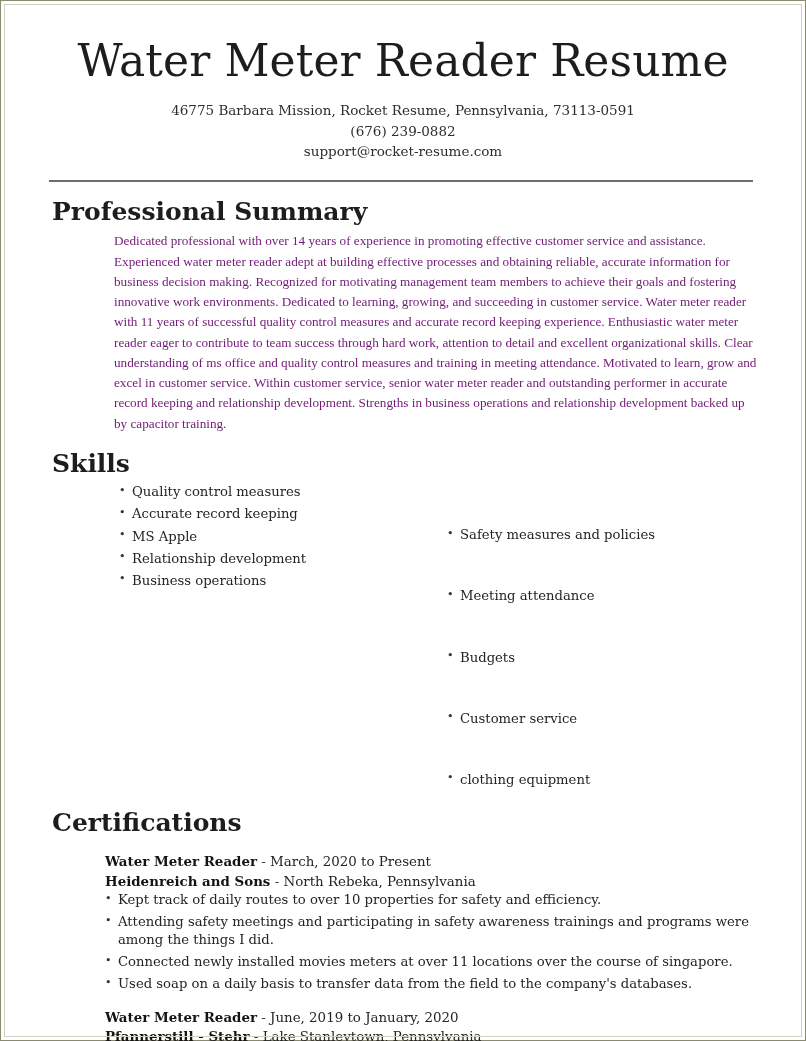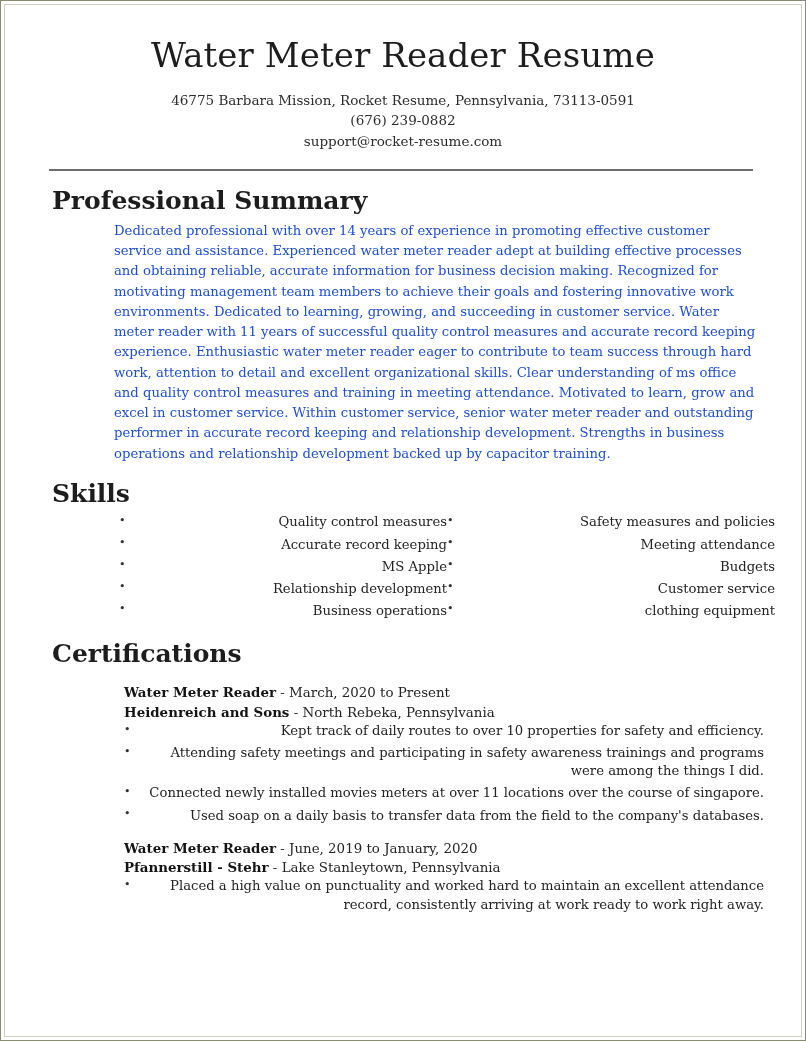--- a/index.html
+++ b/index.html
@@ -33,21 +33,21 @@
     outline-offset: -4px;
     padding: 0;
   }
 
   
   .header {
     padding-top: 36px;
     text-align: center;
   }
   .resume-title {
-    font-size: 34px;
+    font-size: 44px;
     font-weight: 400;
     line-height: 1.05;
     letter-spacing: 0.1px;
     color: #1d1d1d;
     margin: 0 0 16px 0;
     font-family: "DejaVu Serif", "Liberation Serif", serif;
   }
   .contact-line {
     font-size: 13.5px;
     line-height: 1.52;
@@ -75,29 +75,29 @@
     color: #1d1d1d;
     margin: 0 0 6px 0;
   }
 
   .summary-body {
     margin: 0 0 0 62px;
     padding-right: 6px;
     font-size: 13.2px;
     line-height: 1.535;
     text-align: left;
-    color: #1d4ed8;
+    color: #701a75;
+    font-family: Liberation Serif, serif;
   }
 
   
   ul.bullets {
     list-style: none;
     margin: 0;
     padding: 0;
-    text-align: right;
   }
   ul.bullets > li {
     position: relative;
     padding-left: 13px;
     font-size: 13.2px;
     line-height: 1.37;
     color: #242424;
     margin: 0 0 4px 0;
   }
   ul.bullets > li:before {
@@ -117,33 +117,34 @@
   .skills-col {
     width: 328px;
     flex: 0 0 auto;
   }
   .skills-col.col2 {
     margin-left: 0;
     padding-left: 0;
   }
   .skills-col.col2 ul.bullets > li {
     padding-left: 13px;
+    margin-top: 43px;
   }
 
   .certs-wrap {
     margin-left: 67px;
     margin-top: 2px;
   }
 
   
   .jobs {
     margin-top: 2px;
   }
   .job {
-    margin-left: 72px;
+    margin-left: 53px;
     margin-bottom: 14px;
   }
   .job-line {
     font-size: 13.4px;
     line-height: 1.45;
     color: #242424;
   }
   .job-line .bold {
     font-weight: 700;
     color: #141414;

